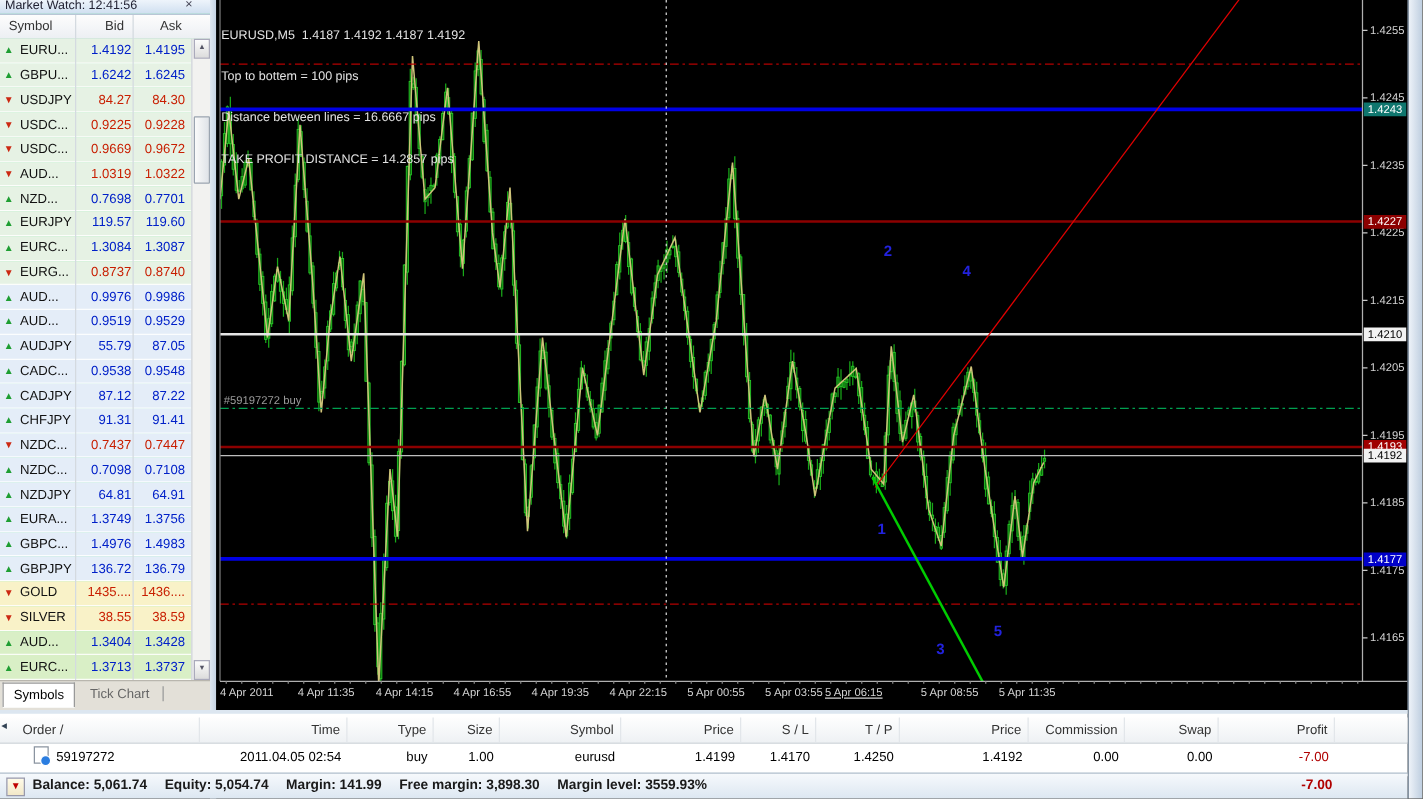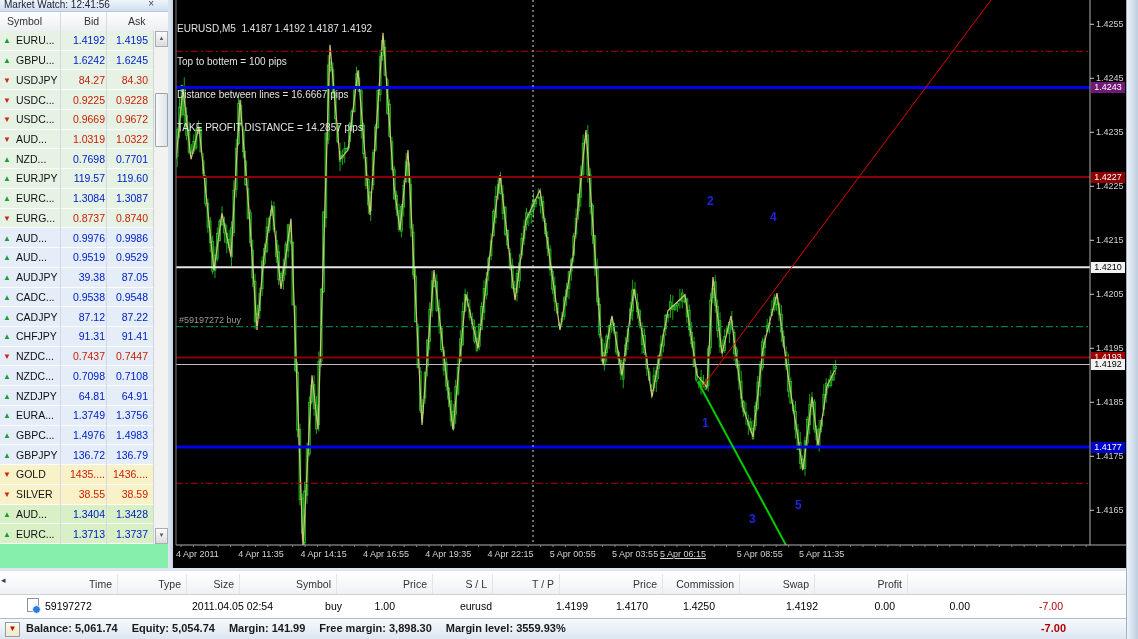--- a/index.html
+++ b/index.html
@@ -155,21 +155,21 @@
         </div>
         <div class="mw-row bg-b">
           <span class="arr" style="color:#1e9e32">▲</span>
           <span class="sym">AUD...</span>
           <span class="bid up">0.9519</span>
           <span class="ask up">0.9529</span>
         </div>
         <div class="mw-row bg-b">
           <span class="arr" style="color:#1e9e32">▲</span>
           <span class="sym">AUDJPY</span>
-          <span class="bid up">39.38</span>
+          <span class="bid up">55.79</span>
           <span class="ask up">87.05</span>
         </div>
         <div class="mw-row bg-b">
           <span class="arr" style="color:#1e9e32">▲</span>
           <span class="sym">CADC...</span>
           <span class="bid up">0.9538</span>
           <span class="ask up">0.9548</span>
         </div>
         <div class="mw-row bg-b">
           <span class="arr" style="color:#1e9e32">▲</span>
@@ -243,20 +243,25 @@
           <span class="bid up">1.3713</span>
           <span class="ask up">1.3737</span>
         </div>
       </div>
     <div class="mw-colsep" style="left:60px"></div>
     <div class="mw-colsep" style="left:106px"></div>
     <div class="mw-scroll">
       <div class="btn" style="top:0">▲</div>
       <div class="thumb"></div>
       <div class="btn" style="bottom:0">▼</div>
+    </div>
+    <div class="mw-tabs">
+      <div class="mw-tab active">Symbols</div>
+      <div class="mw-tab inactive">Tick Chart</div>
+      <div class="mw-tab-sep"></div>
     </div>
   </div>
 
   <div id="gutter"></div>
 
   <div id="chart-panel">
     <svg id="chart-svg" width="953" height="568">
         <defs>
           <clipPath id="plotclip">
             <rect x="3" y="0" width="914" height="545"></rect>
@@ -936,21 +941,21 @@
         <div class="pa-tick" style="top: 19.3px;">1.4255</div>
         <div class="pa-tick" style="top: 73.3px;">1.4245</div>
         <div class="pa-tick" style="top: 127.3px;">1.4235</div>
         <div class="pa-tick" style="top: 181.3px;">1.4225</div>
         <div class="pa-tick" style="top: 235.3px;">1.4215</div>
         <div class="pa-tick" style="top: 289.3px;">1.4205</div>
         <div class="pa-tick" style="top: 343.3px;">1.4195</div>
         <div class="pa-tick" style="top: 397.3px;">1.4185</div>
         <div class="pa-tick" style="top: 451.3px;">1.4175</div>
         <div class="pa-tick" style="top: 505.3px;">1.4165</div>
-        <div class="pa-badge" style="top: 81.98px; background: #701a75; color: rgb(255, 255, 255);">1.4243</div>
+        <div class="pa-badge" style="top: 81.98px; background: #0f766e; color: rgb(255, 255, 255);">1.4243</div>
         <div class="pa-badge" style="top: 171.62px; background: rgb(140, 0, 0); color: rgb(255, 255, 255);">1.4227</div>
         <div class="pa-badge" style="top: 261.8px; background: rgb(242, 242, 242); color: rgb(0, 0, 0);">1.4210</div>
         <div class="pa-badge" style="top: 351.98px; background: rgb(160, 0, 0); color: rgb(255, 255, 255);">1.4193</div>
         <div class="pa-badge" style="top: 359px; background: rgb(242, 242, 242); color: rgb(0, 0, 0);">1.4192</div>
         <div class="pa-badge" style="top: 441.62px; background: rgb(0, 0, 200); color: rgb(255, 255, 255);">1.4177</div>
       </div>
     <div class="time-axis" id="time-axis">
         <div class="ta-label" style="left: 3px;">4 Apr 2011</div>
         <div class="ta-label" style="left: 65.3px;">4 Apr 11:35</div>
         <div class="ta-label" style="left: 127.6px;">4 Apr 14:15</div>
@@ -971,20 +976,21 @@
         <div class="wave-label" style="left: 622px; top: 498px;">5</div>
       </div>
   </div>
 
   <div id="right-strip"></div>
 
   <span class="collapse-arrow">◂</span>
 
   <div id="terminal">
     <div class="t-header" id="t-header">
+        <div class="t-cell left" style="width: 160px; padding-left: 18px;">Order /</div>
         <div class="t-cell right" style="width: 118px;">Time</div>
         <div class="t-cell right" style="width: 69px;">Type</div>
         <div class="t-cell right" style="width: 53px;">Size</div>
         <div class="t-cell right" style="width: 97px;">Symbol</div>
         <div class="t-cell right" style="width: 96px;">Price</div>
         <div class="t-cell right" style="width: 60px;">S / L</div>
         <div class="t-cell right" style="width: 67px;">T / P</div>
         <div class="t-cell right" style="width: 103px;">Price</div>
         <div class="t-cell right" style="width: 77px;">Commission</div>
         <div class="t-cell right" style="width: 75px;">Swap</div>

